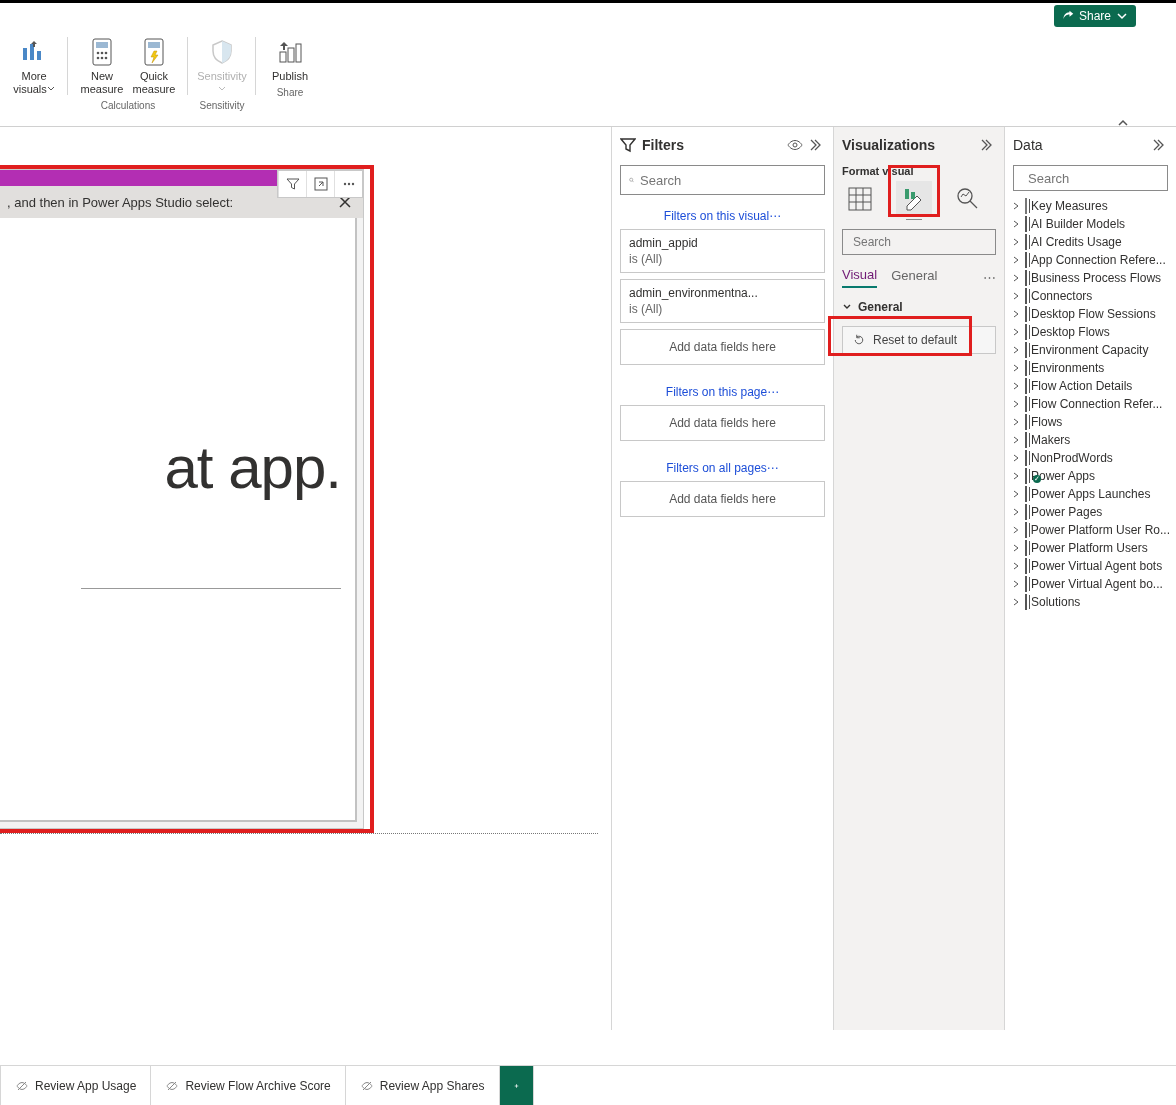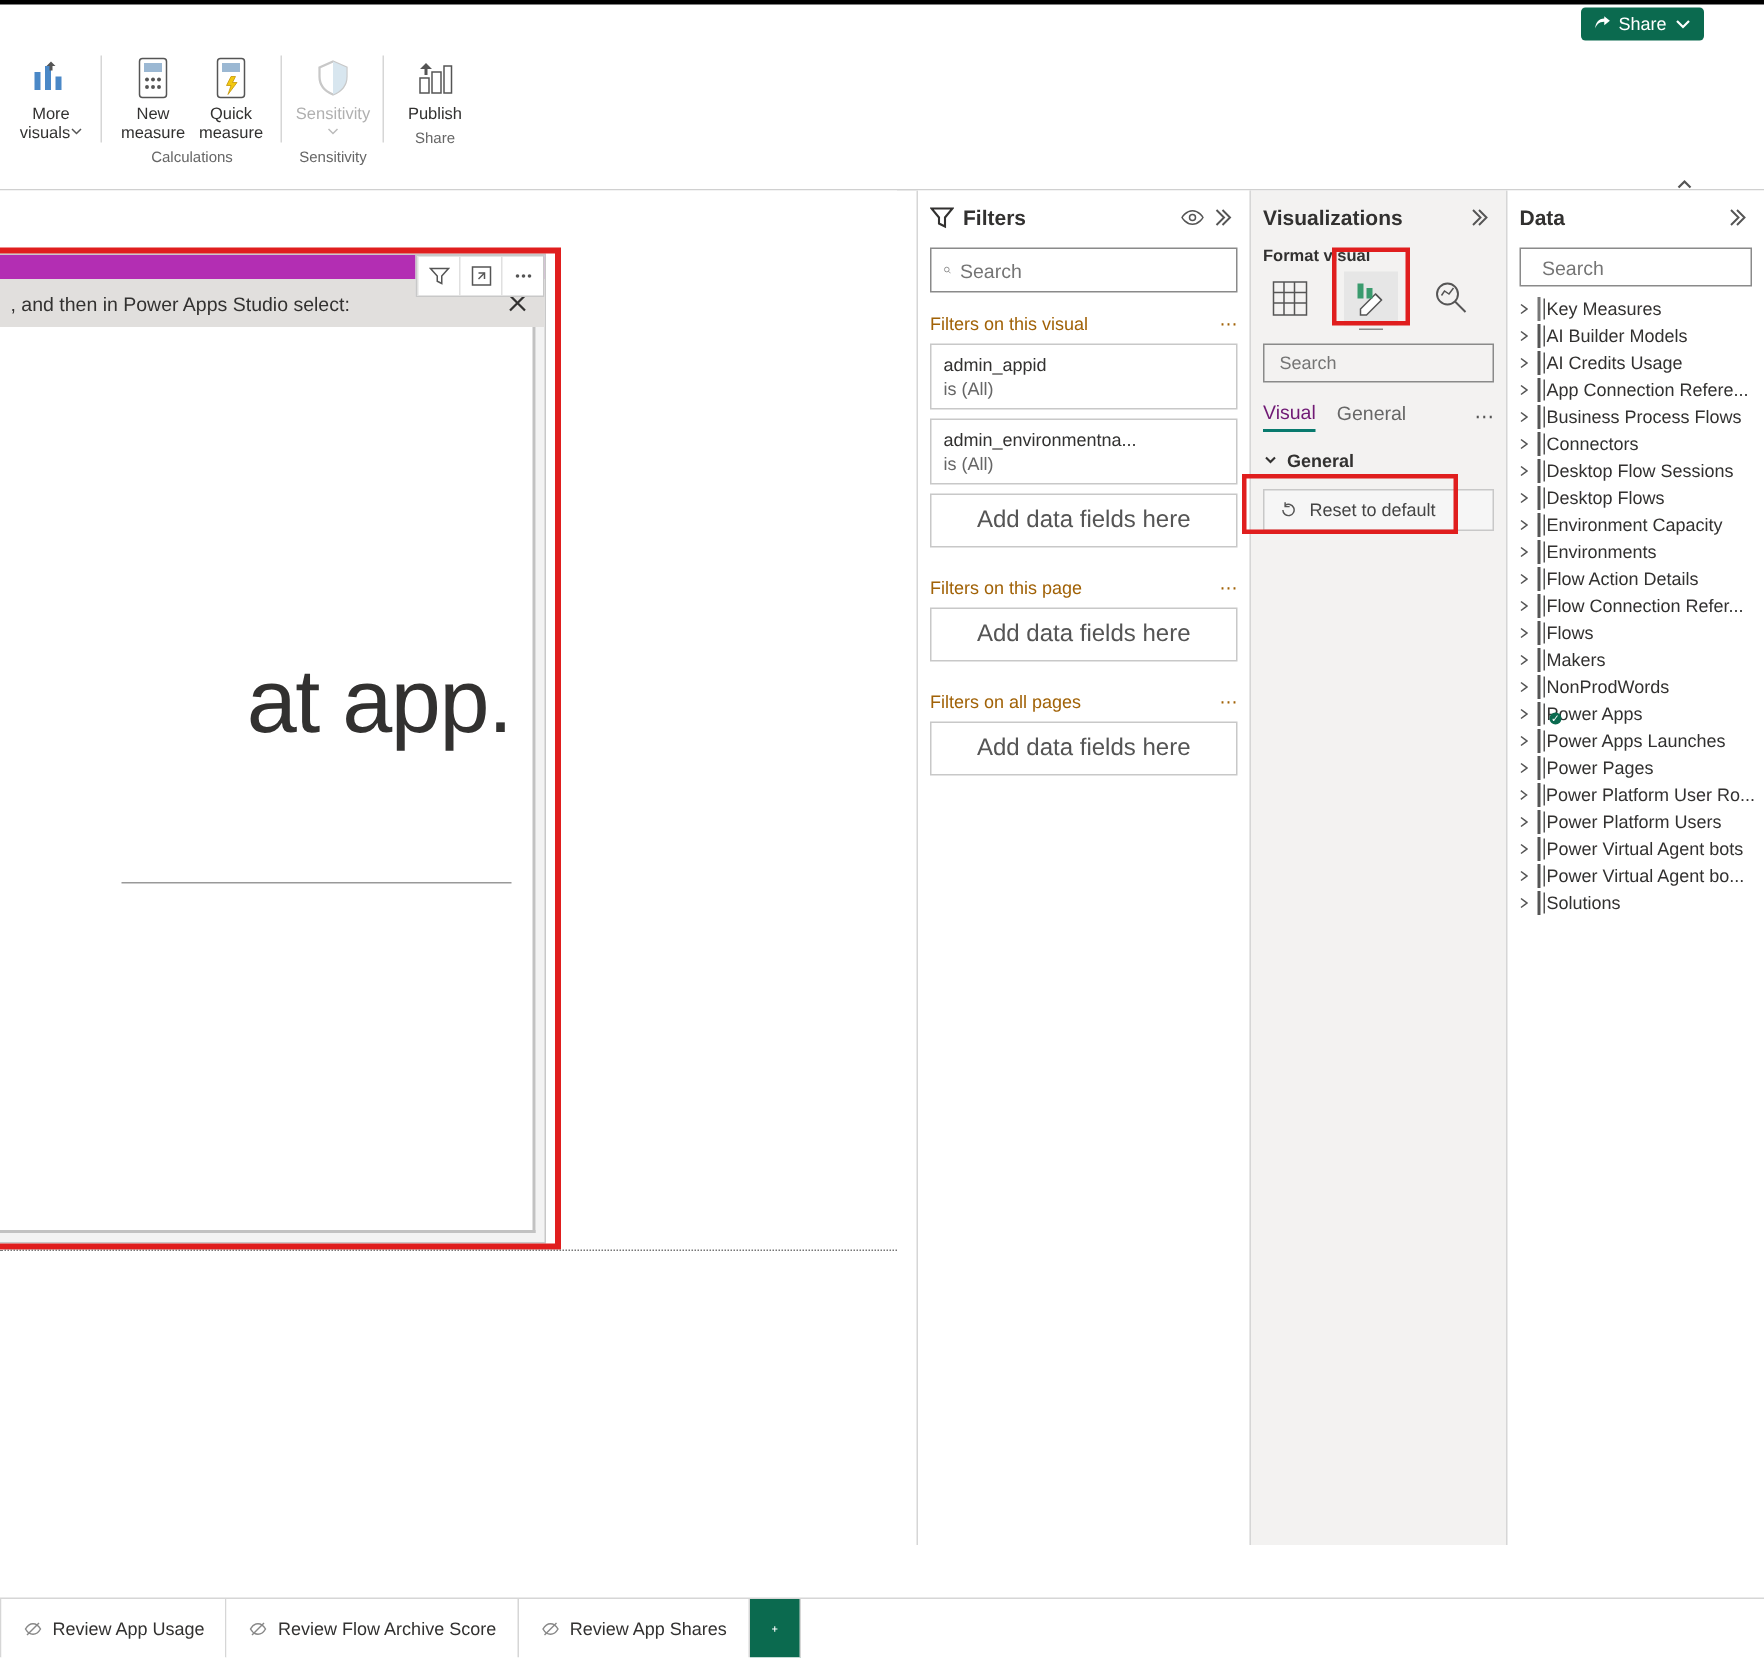--- a/index.html
+++ b/index.html
@@ -46,25 +46,25 @@
 .panel.data{width:172px;}
 .p-head{height:36px;display:flex;align-items:center;padding:0 8px;gap:6px;font-size:14px;color:#323130;font-weight:600;}
 .p-head .sp{flex:1;}
 .p-head .hic{width:16px;height:16px;color:#555;cursor:pointer;}
 
 .search{margin:2px 8px 10px;border:1px solid #8a8a8a;height:30px;display:flex;align-items:center;padding:0 8px;gap:6px;color:#555;}
 .search input{border:none;outline:none;flex:1;font-size:13px;background:transparent;}
 
 
 .f-sect{padding:0 8px;margin-bottom:16px;}
-.f-title{font-size:12px;color:#a16207;display:flex;justify-content:space-between;margin:4px 0 6px;}
+.f-title{font-size:12px;color:#1d4ed8;display:flex;justify-content:center;margin:4px 0 6px;}
 .f-card{border:1px solid #c8c8c8;padding:6px 8px;font-size:12px;color:#444;margin-bottom:6px;}
 .f-card .fn{color:#323130;}
 .f-card .fv{color:#666;margin-top:2px;}
-.f-drop{border:1px solid #c8c8c8;height:36px;display:flex;align-items:center;justify-content:center;font-size:16px;color:#555;}
+.f-drop{border:1px solid #c8c8c8;height:36px;display:flex;align-items:center;justify-content:center;font-size:12px;color:#555;}
 
 
 .panel.viz{background:#f3f2f1;}
 .v-sub{font-size:11px;font-weight:600;color:#323130;padding:2px 8px 4px;}
 .v-modes{display:flex;gap:18px;padding:0 8px 6px;}
 .v-mode{width:36px;height:36px;display:flex;flex-direction:column;align-items:center;justify-content:center;cursor:pointer;position:relative;}
 .v-mode.sel::after{content:"";position:absolute;left:10px;right:10px;bottom:-3px;height:1px;background:#888;}
 .v-search{margin:6px 8px;border:1px solid #8a8a8a;height:26px;display:flex;align-items:center;padding:0 6px;gap:4px;font-size:12px;color:#555;}
 .v-search input{border:none;outline:none;flex:1;font-size:12px;background:transparent;}
 .v-tabs{display:flex;gap:14px;padding:6px 8px 2px;font-size:13px;align-items:center;}
@@ -369,21 +369,21 @@
             <path d="M5 1v4h4" fill="none" stroke="#555" stroke-width="1.3"></path>
           </svg>
         <span>Reset to default</span>
       </div>
       <div class="hl-format" style="left:-6px;top:-4px;right:32px;height:40px"></div>
     </div>
   </div>
 
   <div class="panel data">
     <div class="p-head">
-      <span style="font-weight:700">Data</span>
+      <span style="font-weight:400">Data</span>
       <span class="sp"></span>
       <svg class="hic" viewBox="0 0 16 16">
           <path d="M6 3l5 5-5 5M2 3l5 5-5 5" stroke="#555" fill="none" stroke-width="1.3"></path>
         </svg>
     </div>
     <div class="search" style="height:26px;margin:2px 8px 6px">
       <svg width="13" height="13" viewBox="0 0 16 16">
           <circle cx="7" cy="7" r="5" fill="none" stroke="#555"></circle>
           <path d="M11 11l4 4" stroke="#555"></path>
         </svg>

